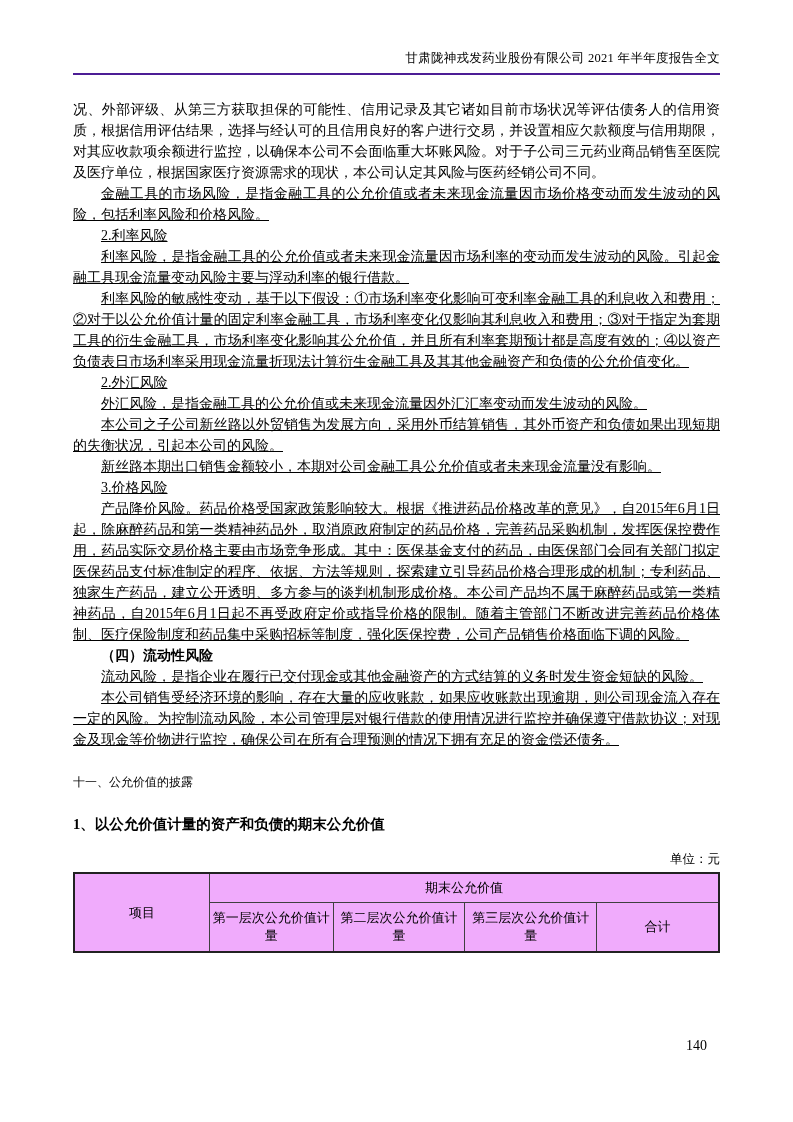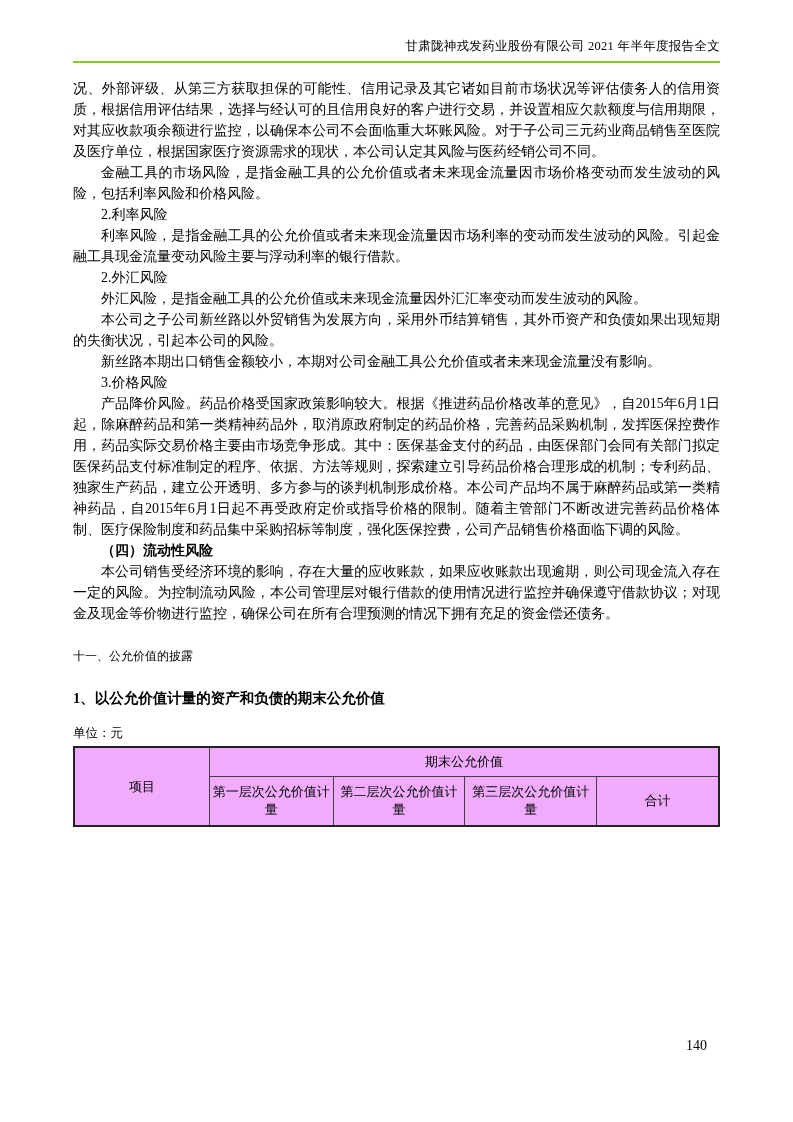--- a/index.html
+++ b/index.html
@@ -8,52 +8,52 @@
     width:793px;height:1122px;
     margin:0 auto;
     background:#ffffff;
     font-family:"Liberation Serif","DejaVu Serif",serif;
     color:#000;
     overflow:hidden;
     box-sizing:border-box;
   }
   .margins{padding:0 73px;}
   .doc-header{
-    padding-top:38px;
+    padding-top:50px;
     text-align:right;
     font-size:12.5px;
     letter-spacing:0.3px;
-    border-bottom:2px solid #84cc16;
+    border-bottom:2px solid #4c1d95;
     padding-bottom:6px;
   }
-  .body-text{margin-top:15px;}
+  .body-text{margin-top:24px;}
   .body-text p{
     margin:0;
     font-size:14px;
     line-height:21px;
     text-align:justify;
   }
-  p.indent{text-indent:2em;}
+  p.indent{text-indent:2em;text-decoration:underline;}
   p.bold-sub{text-indent:2em;font-weight:700;}
   .section-heading{
     margin:20px 0 0 0;
     font-size:12px;
     font-weight:400;
     line-height:24px;
   }
   .sub-heading{
     margin:20px 0 0 0;
     font-size:14.5px;
     font-weight:700;
     line-height:20px;
   }
   .unit-note{
     margin-top:17px;
     margin-bottom:4px;
-    text-align:left;
+    text-align:right;
     font-size:12.5px;
   }
   table.fv{
     width:100%;
     border-collapse:collapse;
     table-layout:fixed;
     border:2px solid #222;
   }
   table.fv td{
     background:#f0abfc;
@@ -86,27 +86,29 @@
 
     <div class="doc-header">
       <span>甘肃陇神戎发药业股份有限公司 2021 年半年度报告全文</span>
     </div>
 
     <div class="body-text">
       <p class="plain">况、外部评级、从第三方获取担保的可能性、信用记录及其它诸如目前市场状况等评估债务人的信用资质，根据信用评估结果，选择与经认可的且信用良好的客户进行交易，并设置相应欠款额度与信用期限，对其应收款项余额进行监控，以确保本公司不会面临重大坏账风险。对于子公司三元药业商品销售至医院及医疗单位，根据国家医疗资源需求的现状，本公司认定其风险与医药经销公司不同。</p>
       <p class="indent">金融工具的市场风险，是指金融工具的公允价值或者未来现金流量因市场价格变动而发生波动的风险，包括利率风险和价格风险。</p>
       <p class="indent">2.利率风险</p>
       <p class="indent">利率风险，是指金融工具的公允价值或者未来现金流量因市场利率的变动而发生波动的风险。引起金融工具现金流量变动风险主要与浮动利率的银行借款。</p>
+      <p class="indent">利率风险的敏感性变动，基于以下假设：①市场利率变化影响可变利率金融工具的利息收入和费用；②对于以公允价值计量的固定利率金融工具，市场利率变化仅影响其利息收入和费用；③对于指定为套期工具的衍生金融工具，市场利率变化影响其公允价值，并且所有利率套期预计都是高度有效的；④以资产负债表日市场利率采用现金流量折现法计算衍生金融工具及其其他金融资产和负债的公允价值变化。</p>
       <p class="indent">2.外汇风险</p>
       <p class="indent">外汇风险，是指金融工具的公允价值或未来现金流量因外汇汇率变动而发生波动的风险。</p>
       <p class="indent">本公司之子公司新丝路以外贸销售为发展方向，采用外币结算销售，其外币资产和负债如果出现短期的失衡状况，引起本公司的风险。</p>
       <p class="indent">新丝路本期出口销售金额较小，本期对公司金融工具公允价值或者未来现金流量没有影响。</p>
       <p class="indent">3.价格风险</p>
       <p class="indent">产品降价风险。药品价格受国家政策影响较大。根据《推进药品价格改革的意见》，自2015年6月1日起，除麻醉药品和第一类精神药品外，取消原政府制定的药品价格，完善药品采购机制，发挥医保控费作用，药品实际交易价格主要由市场竞争形成。其中：医保基金支付的药品，由医保部门会同有关部门拟定医保药品支付标准制定的程序、依据、方法等规则，探索建立引导药品价格合理形成的机制；专利药品、独家生产药品，建立公开透明、多方参与的谈判机制形成价格。本公司产品均不属于麻醉药品或第一类精神药品，自2015年6月1日起不再受政府定价或指导价格的限制。随着主管部门不断改进完善药品价格体制、医疗保险制度和药品集中采购招标等制度，强化医保控费，公司产品销售价格面临下调的风险。</p>
       <p class="bold-sub">（四）流动性风险</p>
+      <p class="indent">流动风险，是指企业在履行已交付现金或其他金融资产的方式结算的义务时发生资金短缺的风险。</p>
       <p class="indent">本公司销售受经济环境的影响，存在大量的应收账款，如果应收账款出现逾期，则公司现金流入存在一定的风险。为控制流动风险，本公司管理层对银行借款的使用情况进行监控并确保遵守借款协议；对现金及现金等价物进行监控，确保公司在所有合理预测的情况下拥有充足的资金偿还债务。</p>
     </div>
 
     <h2 class="section-heading">十一、公允价值的披露</h2>
 
     <h3 class="sub-heading">1、以公允价值计量的资产和负债的期末公允价值</h3>
 
     <div class="unit-note">单位：元</div>
 
     <table class="fv">

